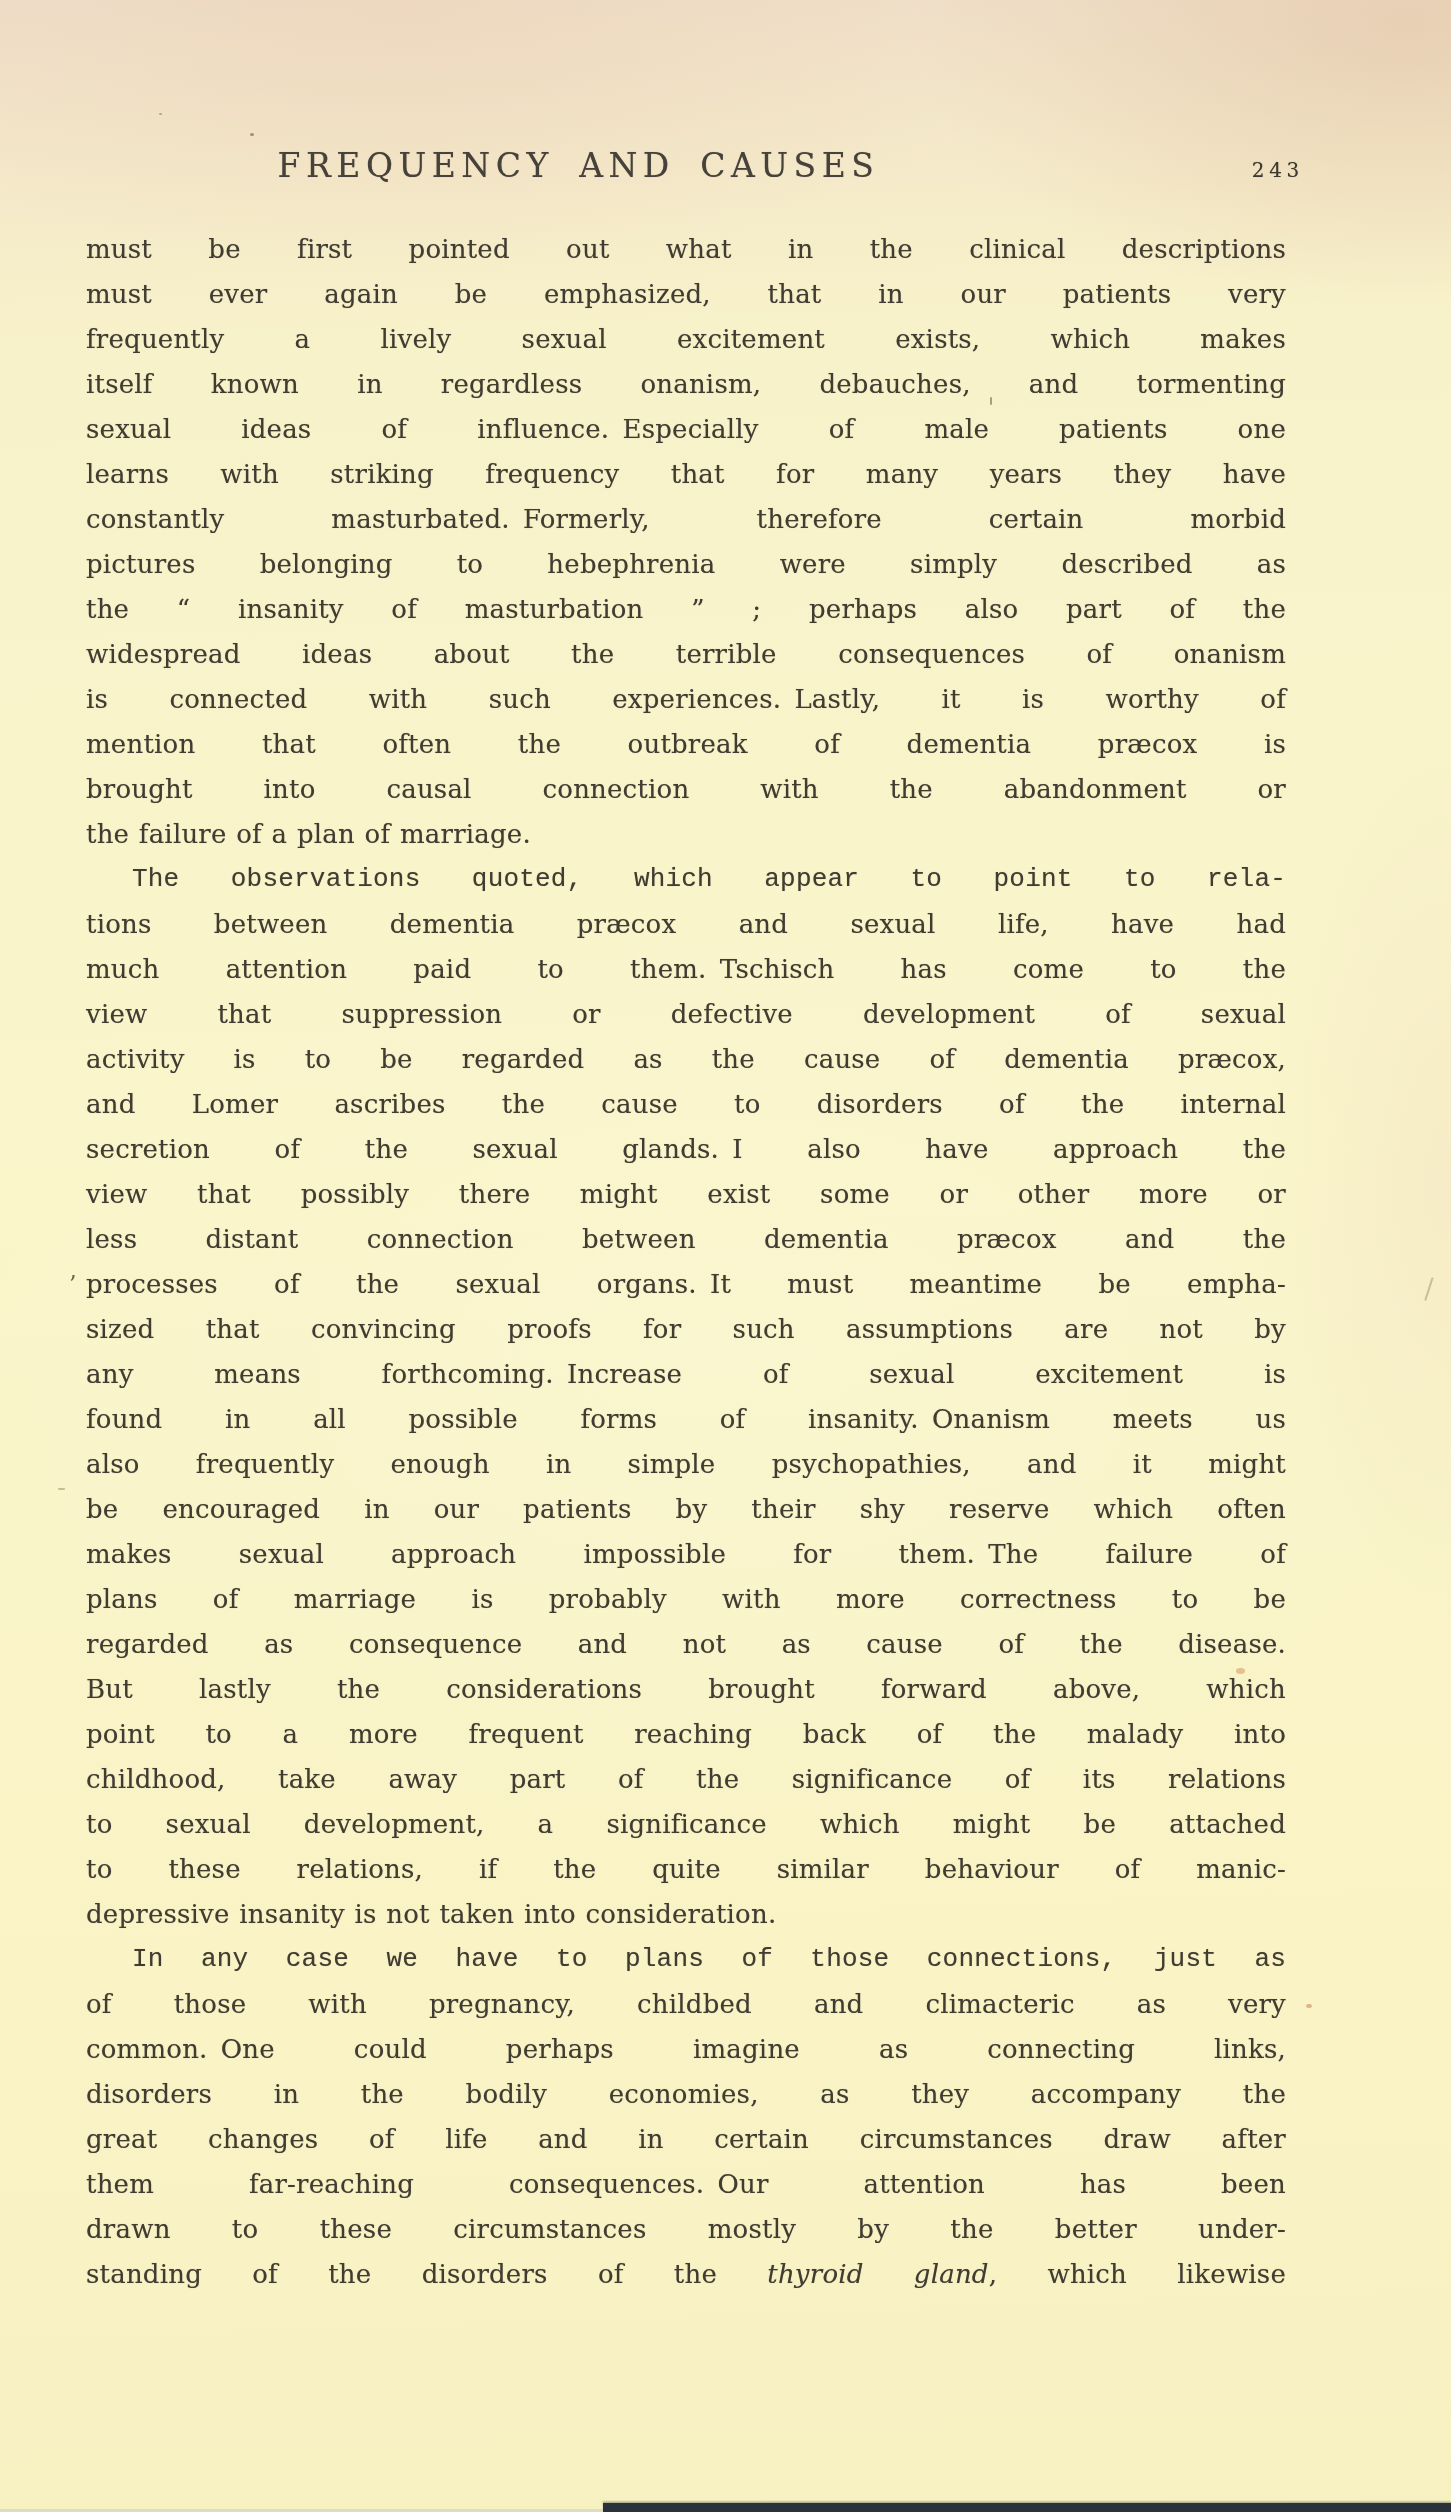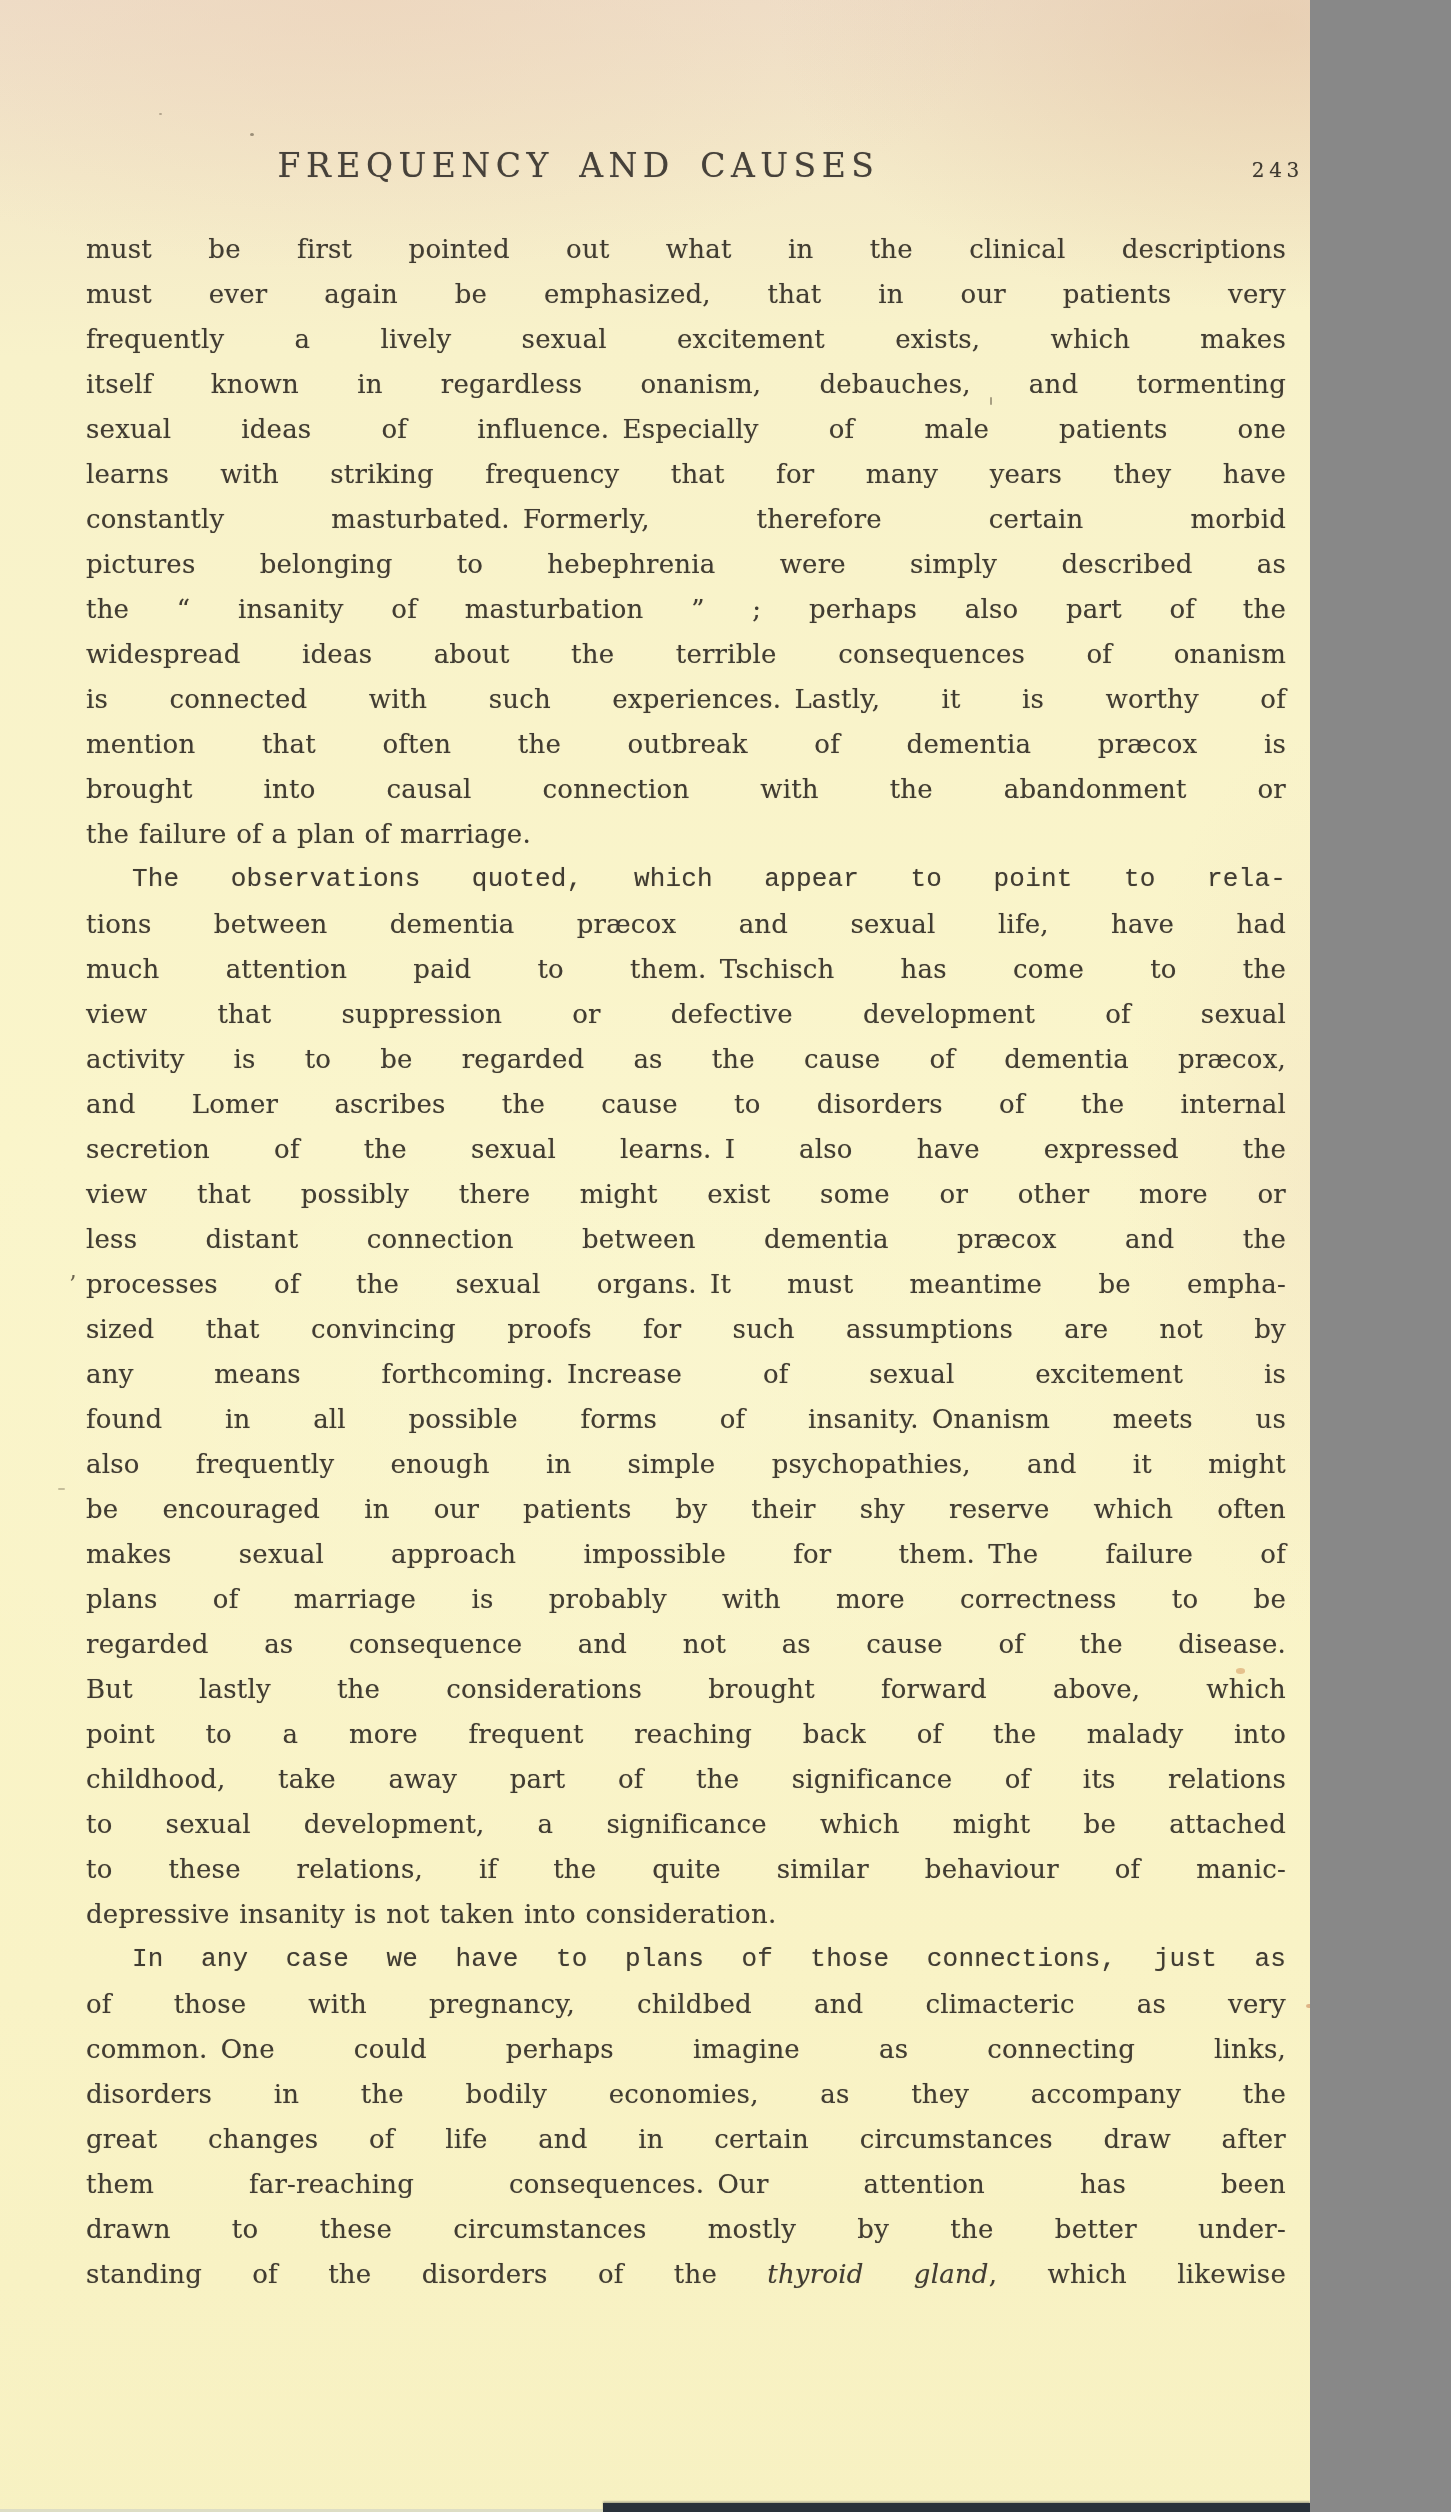--- a/index.html
+++ b/index.html
@@ -1,18 +1,18 @@
 <!DOCTYPE html>
 <html style="font-size:12.6px"><head>
 <meta charset="utf-8">
 <style>
   html, body { margin: 0; padding: 0; background: #888; }
   .page {
     position: relative;
-    width: 1310px;
+    width: 1451px;
     height: 2512px;
     overflow: hidden;
     font-family: "DejaVu Serif", serif;
     color: #413c32;
     background:
       radial-gradient(706px 408px at 97% 1%, rgba(224,192,162,.55), rgba(224,192,162,0) 70%),
       radial-gradient(1020px 439px at 28% 0%, rgba(236,212,186,.65), rgba(236,212,186,0) 62%),
       radial-gradient(251px 596px at 100% 47%, rgba(236,211,190,.28), rgba(236,211,190,0) 75%),
       radial-gradient(1177px 745px at 50% 55%, rgba(255,255,255,.10), rgba(255,255,255,0) 70%),
       linear-gradient(178deg, #efdeca 0%, #f4e9c9 7%, #f8f2ca 14%, #faf5ca 45%, #f9f3c6 78%, #f7f1c2 100%);
@@ -120,21 +120,21 @@
         <div class="line">brought into causal connection with the abandonment or</div>
         <div class="line para-end">the failure of a plan of marriage.</div>
       </div>
       <div>
         <div class="line indent">The observations quoted, which appear to point to rela-</div>
         <div class="line">tions between dementia præcox and sexual life, have had</div>
         <div class="line">much attention paid to them. Tschisch has come to the</div>
         <div class="line">view that suppression or defective development of sexual</div>
         <div class="line">activity is to be regarded as the cause of dementia præcox,</div>
         <div class="line">and Lomer ascribes the cause to disorders of the internal</div>
-        <div class="line">secretion of the sexual learns. I also have expressed the</div>
+        <div class="line">secretion of the sexual glands. I also have approach the</div>
         <div class="line">view that possibly there might exist some or other more or</div>
         <div class="line">less distant connection between dementia præcox and the</div>
         <div class="line">processes of the sexual organs. It must meantime be empha-</div>
         <div class="line">sized that convincing proofs for such assumptions are not by</div>
         <div class="line">any means forthcoming. Increase of sexual excitement is</div>
         <div class="line">found in all possible forms of insanity. Onanism meets us</div>
         <div class="line">also frequently enough in simple psychopathies, and it might</div>
         <div class="line">be encouraged in our patients by their shy reserve which often</div>
         <div class="line">makes sexual approach impossible for them. The failure of</div>
         <div class="line">plans of marriage is probably with more correctness to be</div>

